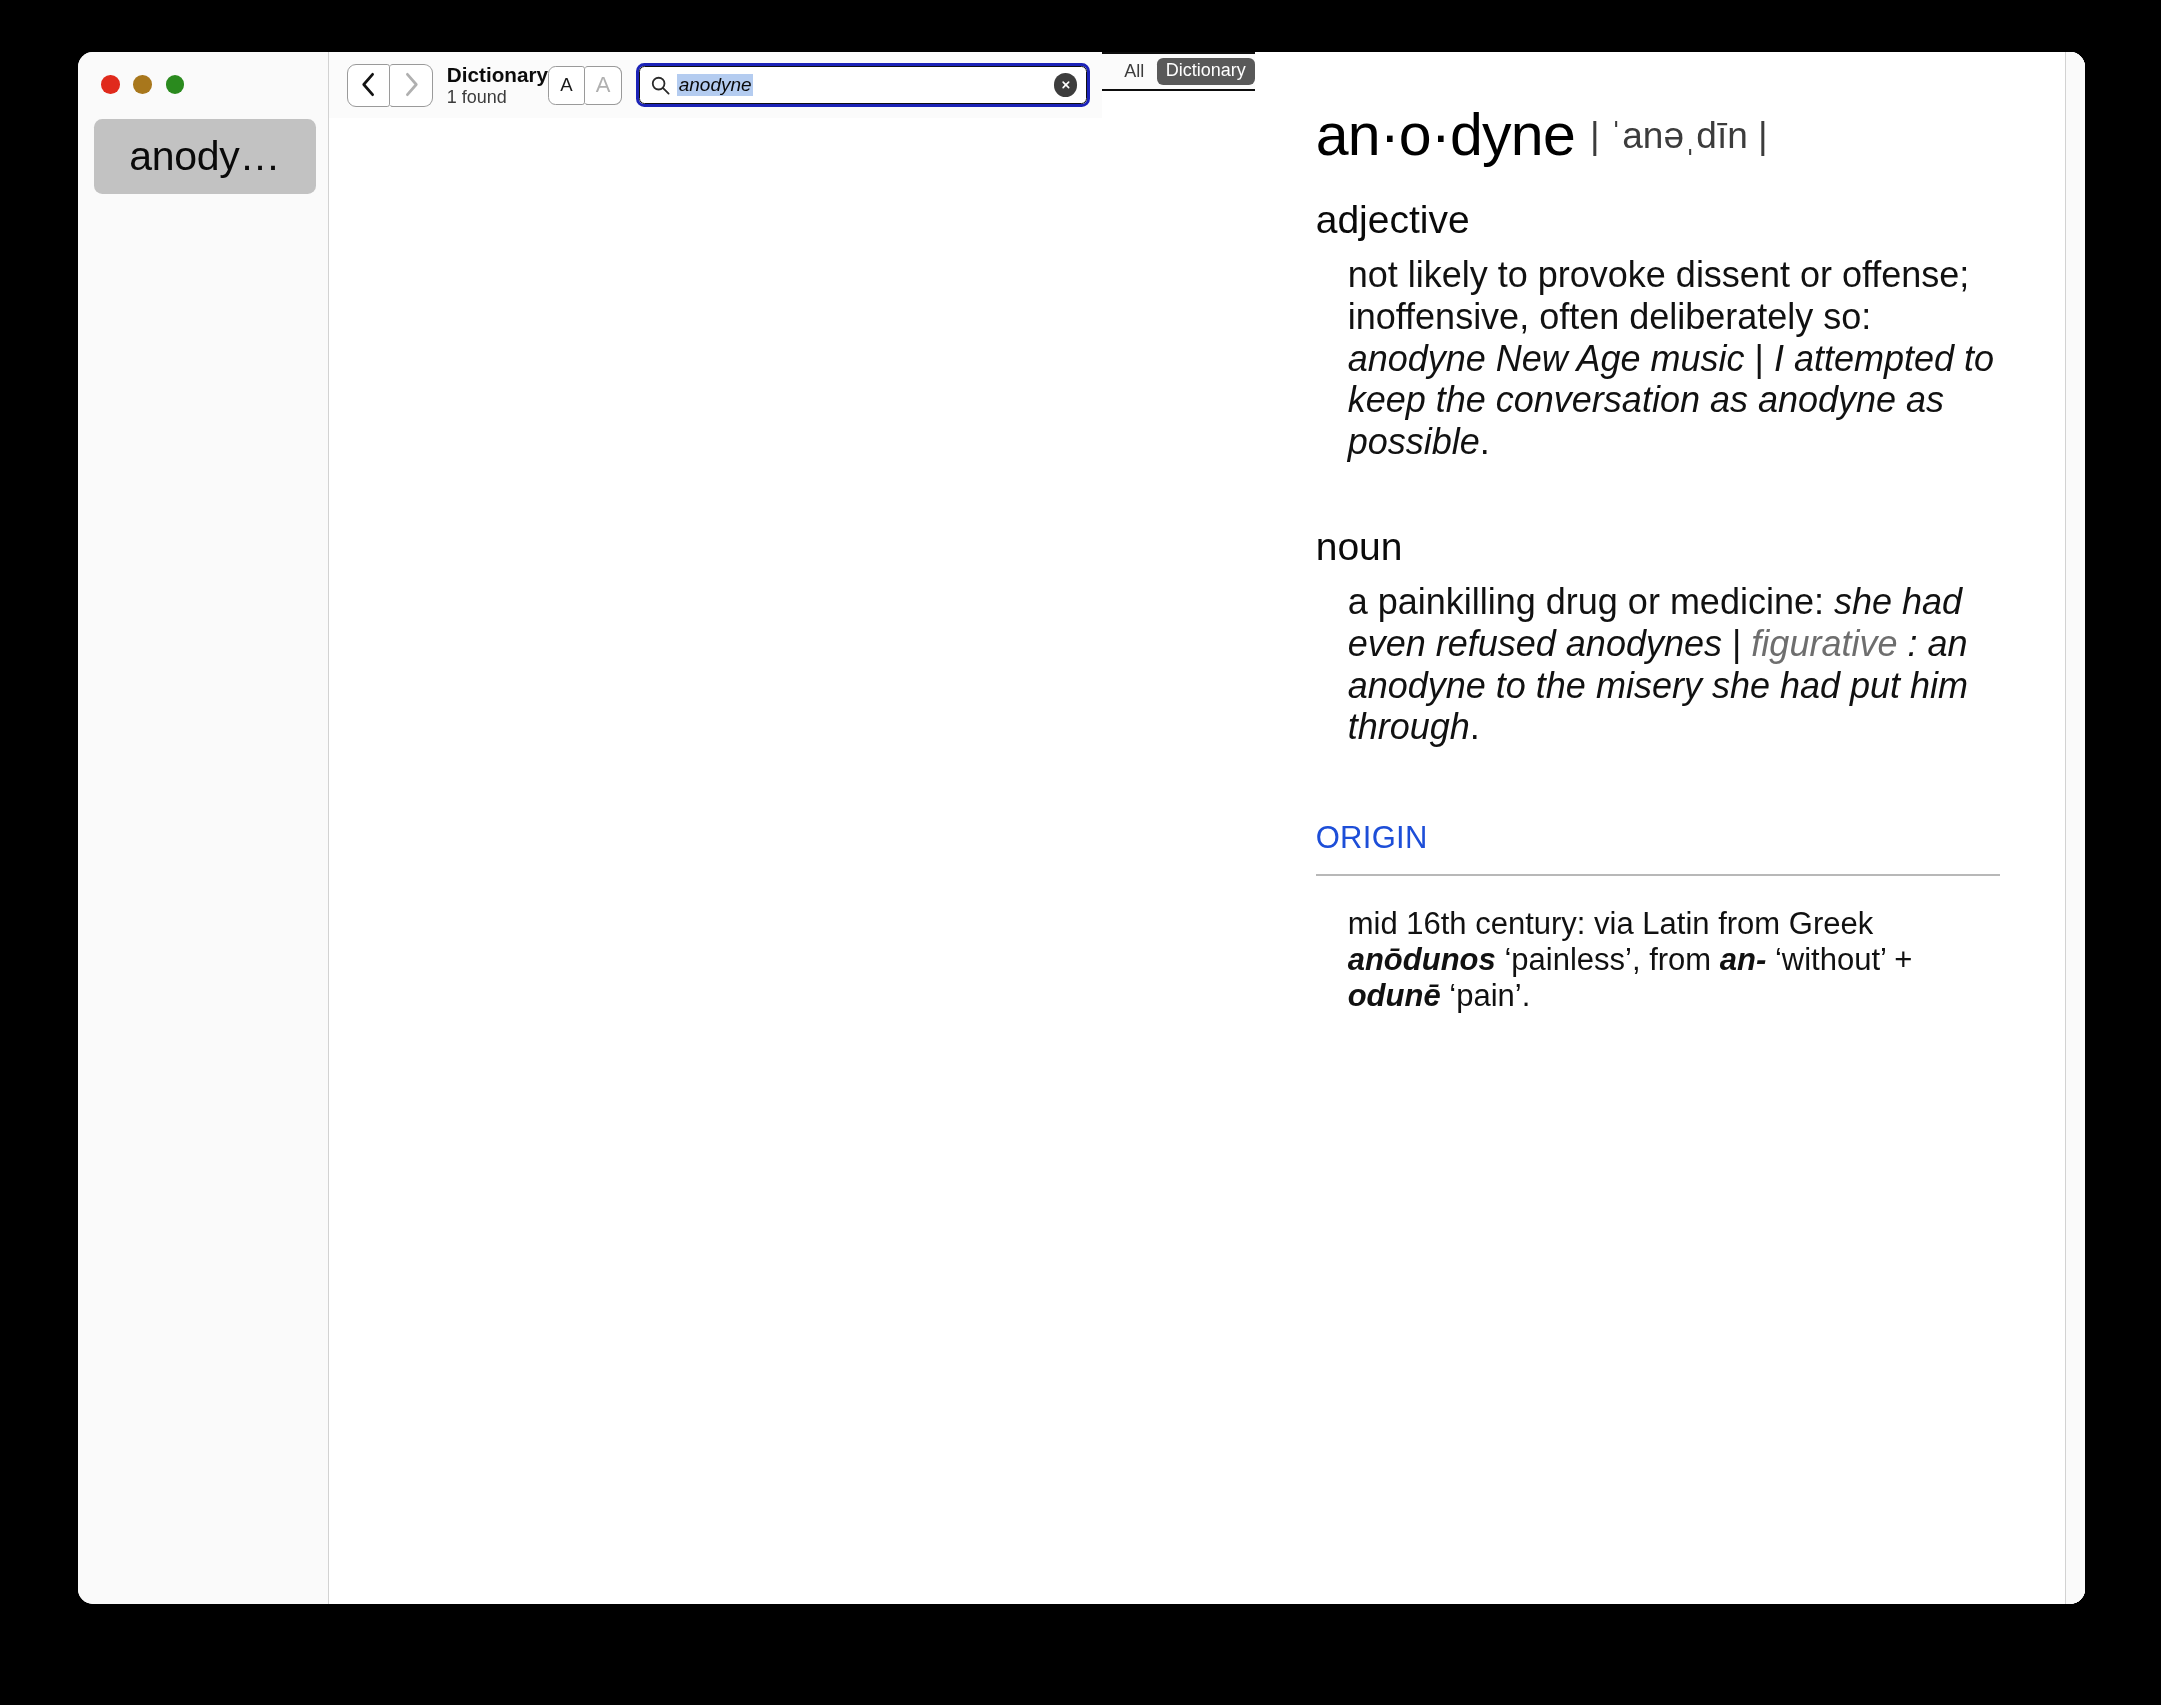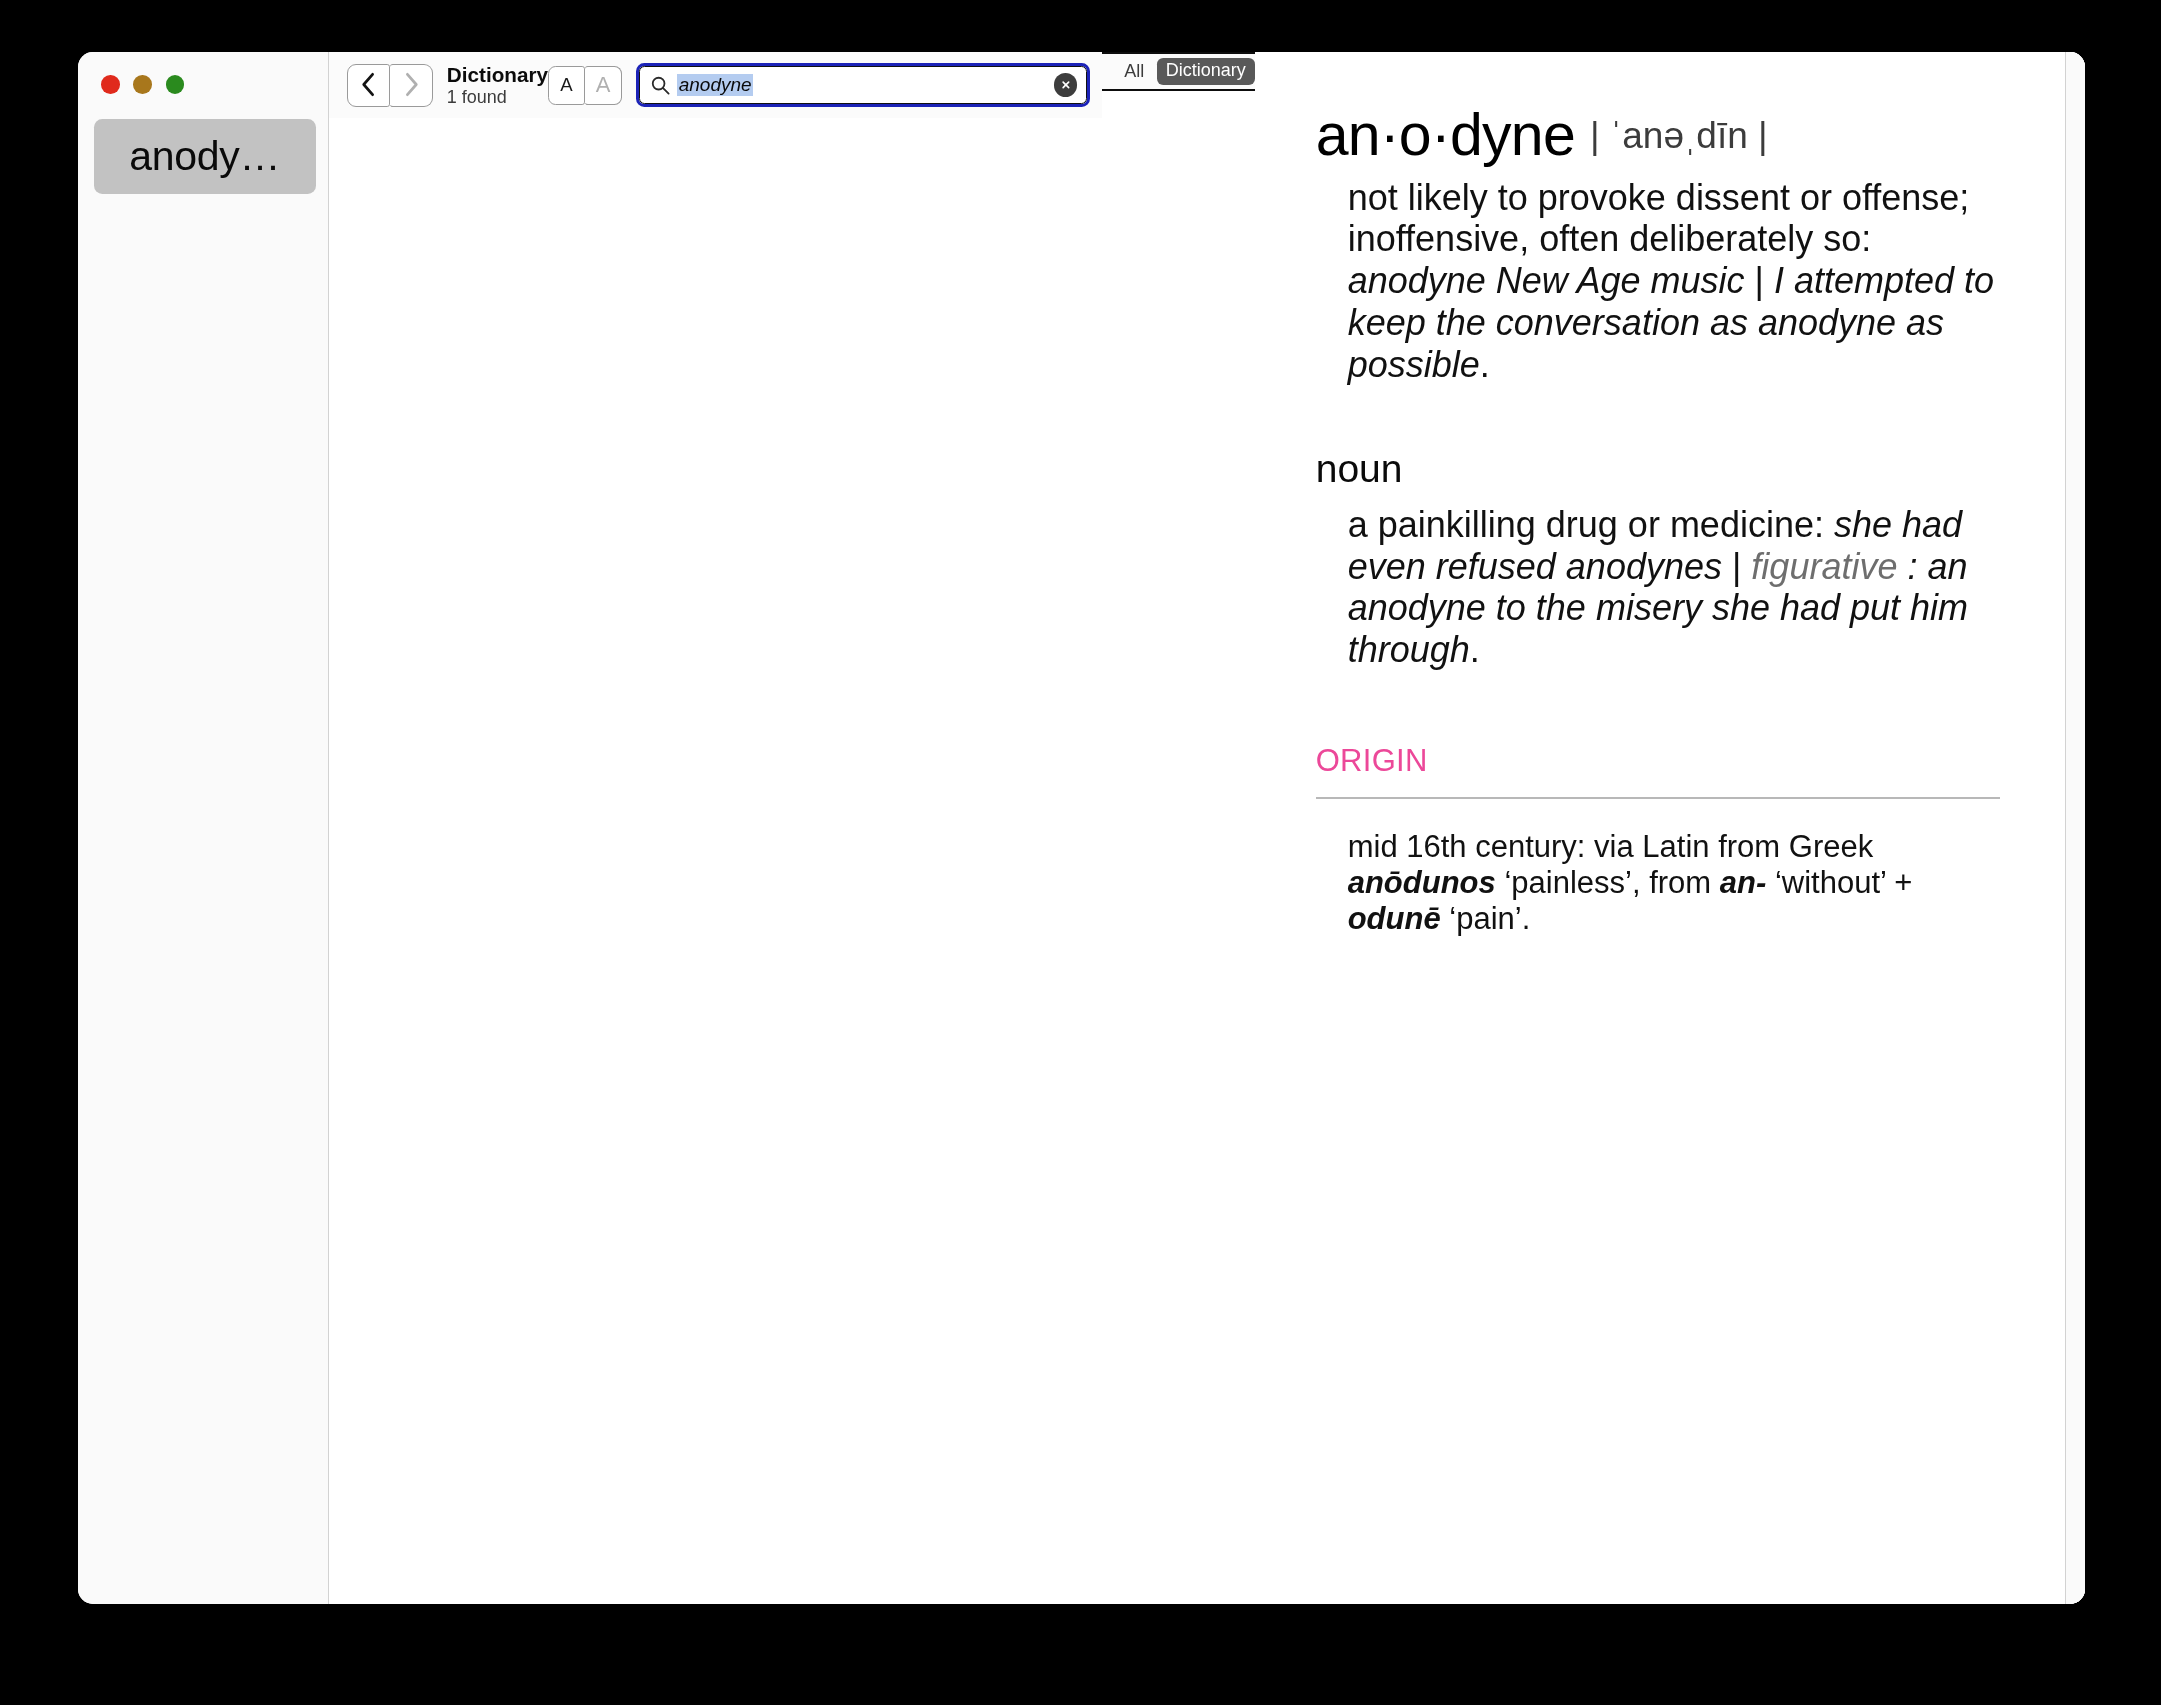--- a/index.html
+++ b/index.html
@@ -276,21 +276,21 @@
   }
   .sense .def { font-weight: normal; }
   .sense em, .ex { font-style: italic; }
   .sep { font-style: normal; }
   .label-gray { color: #6e6e6e; font-style: italic; }
 
   .block-gap-noun { margin-top: 63px; }
 
   .origin-heading {
     font-size: 31px;
-    color: #ec4899;
+    color: #1d4ed8;
     margin-top: 72px;
     letter-spacing: 0.3px;
   }
   .origin-rule {
     height: 2.1px;
     background: #b8b8b8;
     margin-top: 18px;
     margin-bottom: 30px;
     margin-right: 20.7px;
   }
@@ -386,20 +386,21 @@
 
     <div id="content-area">
 
       <div id="article">
 
         <div class="headword-line">
           <span class="headword">an·o·dyne</span>
           <span class="pronunciation">| ˈanəˌdīn |</span>
         </div>
 
+        <div class="pos">adjective</div>
         <div class="sense">
           <span class="def">not likely to provoke dissent or offense; inoffensive, often deliberately so:</span>
           <em>anodyne New Age music</em>
           <span class="sep">|</span>
           <em>I attempted to keep the conversation as anodyne as possible</em><span>.</span>
         </div>
 
         <div class="pos block-gap-noun">noun</div>
         <div class="sense">
           <span class="def">a painkilling drug or medicine:</span>

